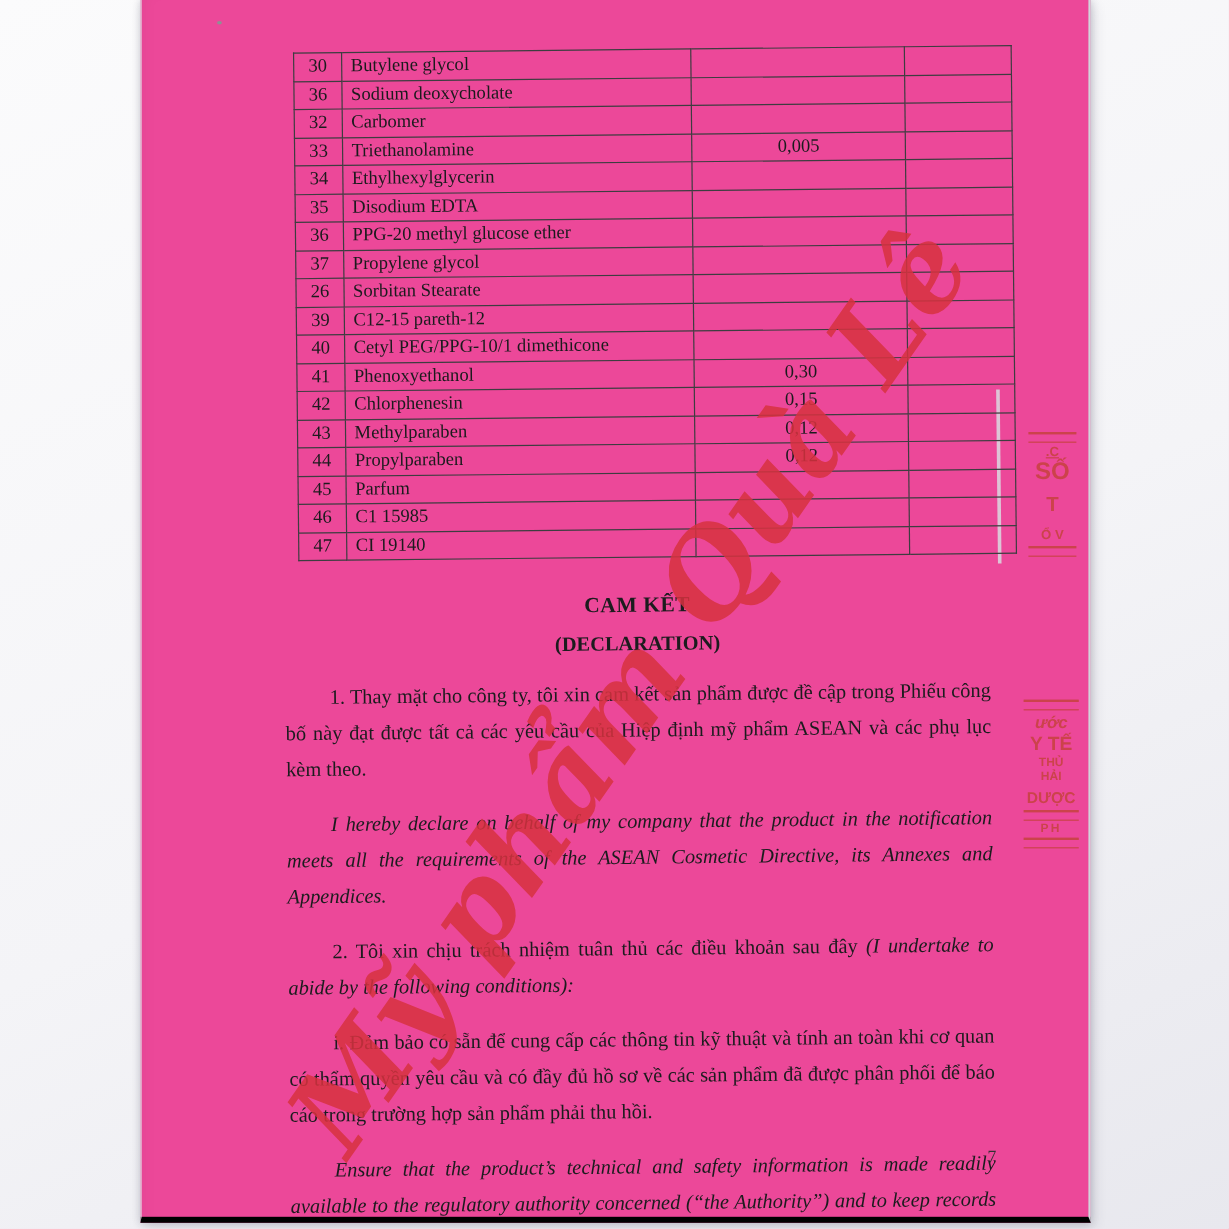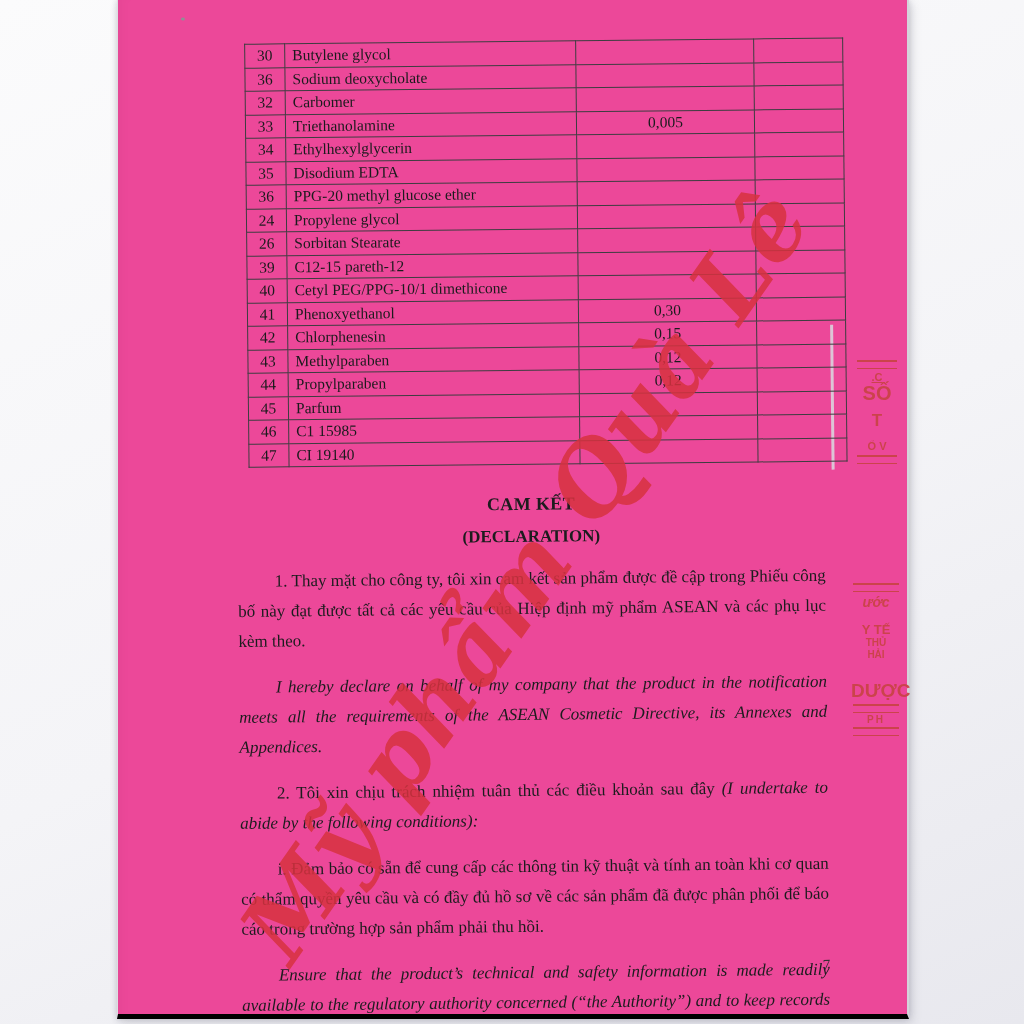--- a/index.html
+++ b/index.html
@@ -56,24 +56,24 @@
   }
   .s-rule { height:6px; border-top:2px solid #c94345; border-bottom:1.5px solid #c94345; margin:0 2px; }
   .stamp1 { left:855px; top:360px; width:44px; }
   .stamp1 .frag:nth-child(1) { font-size:11px; margin-top:3px; text-decoration:underline; }
   .stamp1 .frag:nth-child(2) { font-size:20px; }
   .stamp1 .frag:nth-child(3) { font-size:17px; margin-top:9px; }
   .stamp1 .frag:nth-child(4) { font-size:11px; margin-top:12px; }
   .stamp1 .s-rule.bot { margin-top:3px; }
   .stamp2 { left:851px; top:583px; width:50px; }
   .stamp2 .frag:nth-child(1) { font-size:14px; font-style:italic; margin-top:3px; }
-  .stamp2 .frag:nth-child(2) { font-size:13px; margin-top:14px; }
+  .stamp2 .frag:nth-child(2) { font-size:16px; margin-top:4px; }
   .stamp2 .frag:nth-child(3) { font-size:10px; margin-top:2px; }
   .stamp2 .frag:nth-child(4) { font-size:10px; margin-top:2px; }
-  .stamp2 .frag:nth-child(5) { font-size:19px; margin-top:21px; }
+  .stamp2 .frag:nth-child(5) { font-size:13px; margin-top:5px; }
   .frag-ph { font-size:10px; letter-spacing:2px; margin:2px 0; }
   .ph-block { margin-top:4px; }
 
   
   .smudge { position:absolute; left:714px; top:328px; width:3px; height:145px; background:#dadae0; opacity:.85; }
   .dot { position:absolute; left:68px; top:14px; width:4px; height:3px; background:#8f8f95; border-radius:50%; }
 </style>
 </head>
 <body>
 
@@ -121,21 +121,21 @@
             <td class="c-val"></td>
             <td class="c-last"></td>
           </tr>
           <tr>
             <td class="c-no">36</td>
             <td class="c-name">PPG-20 methyl glucose ether</td>
             <td class="c-val"></td>
             <td class="c-last"></td>
           </tr>
           <tr>
-            <td class="c-no">24</td>
+            <td class="c-no">37</td>
             <td class="c-name">Propylene glycol</td>
             <td class="c-val"></td>
             <td class="c-last"></td>
           </tr>
           <tr>
             <td class="c-no">26</td>
             <td class="c-name">Sorbitan Stearate</td>
             <td class="c-val"></td>
             <td class="c-last"></td>
           </tr>

